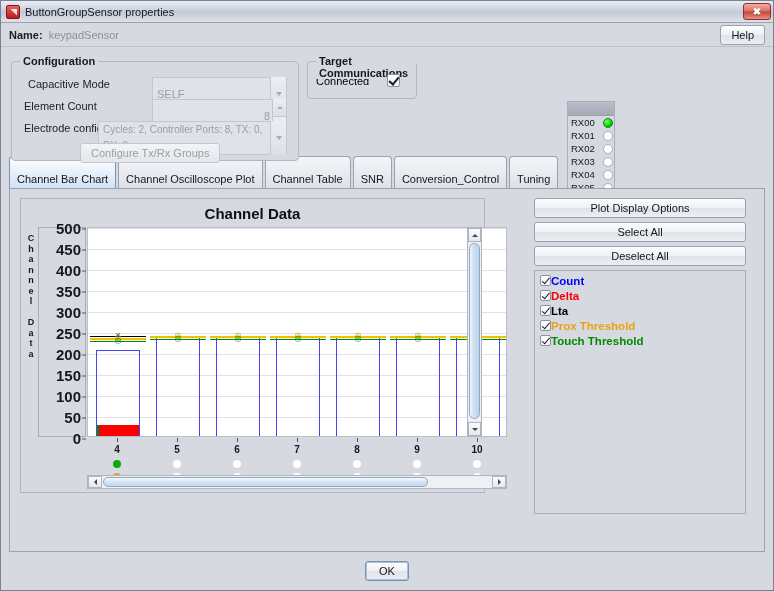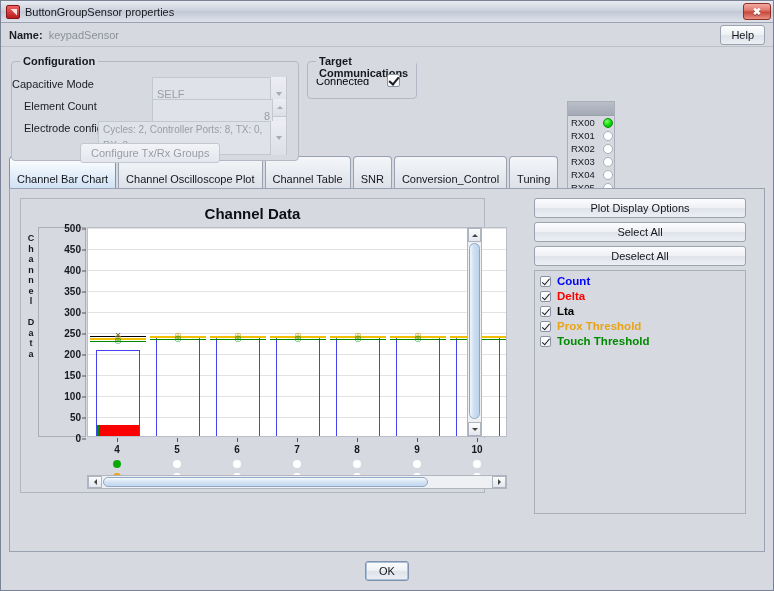--- a/index.html
+++ b/index.html
@@ -172,21 +172,21 @@
   #ylabel {
     position:absolute; left:4px; top:34px; width:12px;
     font-size:9px; font-weight:bold; color:#15181d;
     line-height:10.5px; text-align:center;
   }
   #yaxis-box {
     position:absolute; left:17px; top:28px; width:48px; height:210px;
     border:1px solid #a9aeb9; background:#d6d9e0;
   }
   .ytick {
-    position:absolute; right:4px; font-size:10px; font-weight:bold; color:#15181d;
+    position:absolute; right:4px; font-size:15px; font-weight:bold; color:#15181d;
     transform: translateY(-50%);
     margin-left: 48px;
   }
   .ytick .dash { position:absolute; right:-5px; top:50%; width:4px; height:1px; background:#555; }
   #plot {
     position:absolute; left:66px; top:28px; width:420px; height:210px;
     background:#ffffff; border:1px solid #b9bec9;
     overflow:hidden;
   }
   .gridline { position:absolute; left:0; right:0; height:1px; background:#e2e2e2; }
@@ -233,21 +233,21 @@
     display:block; width:100%;
     background: linear-gradient(to bottom,#fdfdfe 0%,#eef0f4 48%,#dfe3ea 52%,#eceff4 100%);
     border:1px solid #9aa1b0; border-radius:3px;
     text-align:center; font-size:11px; color:#14161a;
     padding:3px 0; margin-bottom:4px;
   }
   #series-box {
     border:1px solid #a9aeb9; background:#d6d9e0;
     padding:4px 5px; height:244px;
   }
-  .series-row { display:flex; align-items:flex-end; gap:6px; margin-bottom:3px; }
+  .series-row { display:flex; align-items:flex-start; margin-bottom:3px; }
   .series-label { font-size:11.5px; font-weight:bold; }
   
   .footer { height: 38px; display:flex; align-items:center; justify-content:center; flex:0 0 auto; }
   #ok-btn {
     min-width: 44px; text-align:center;
     border:1px solid #7f93b0;
     box-shadow: 0 0 0 1px #aabfd8 inset;
   }
 </style>
 </head>
@@ -266,21 +266,21 @@
     <span class="val">keypadSensor</span>
     <span class="spacer"></span>
     <span class="btn">Help</span>
   </div>
 
   <div class="upper">
 
     <div class="group" id="cfg-group">
       <div class="legend">Configuration</div>
 
-      <div class="cfg-row" style="left:0; top:16px;">
+      <div class="cfg-row" style="left:16px; top:16px;">
         <span class="cfg-label" style="width:122px;">Capacitive Mode</span>
       </div>
       <div class="disabled-field combo" style="position:absolute; left:140px; top:15px; width:135px;">
         <span>SELF</span>
         <span class="arrow">
             <span class="tri-down"></span>
           </span>
       </div>
 
       <div class="cfg-row" style="left:12px; top:38px;">

